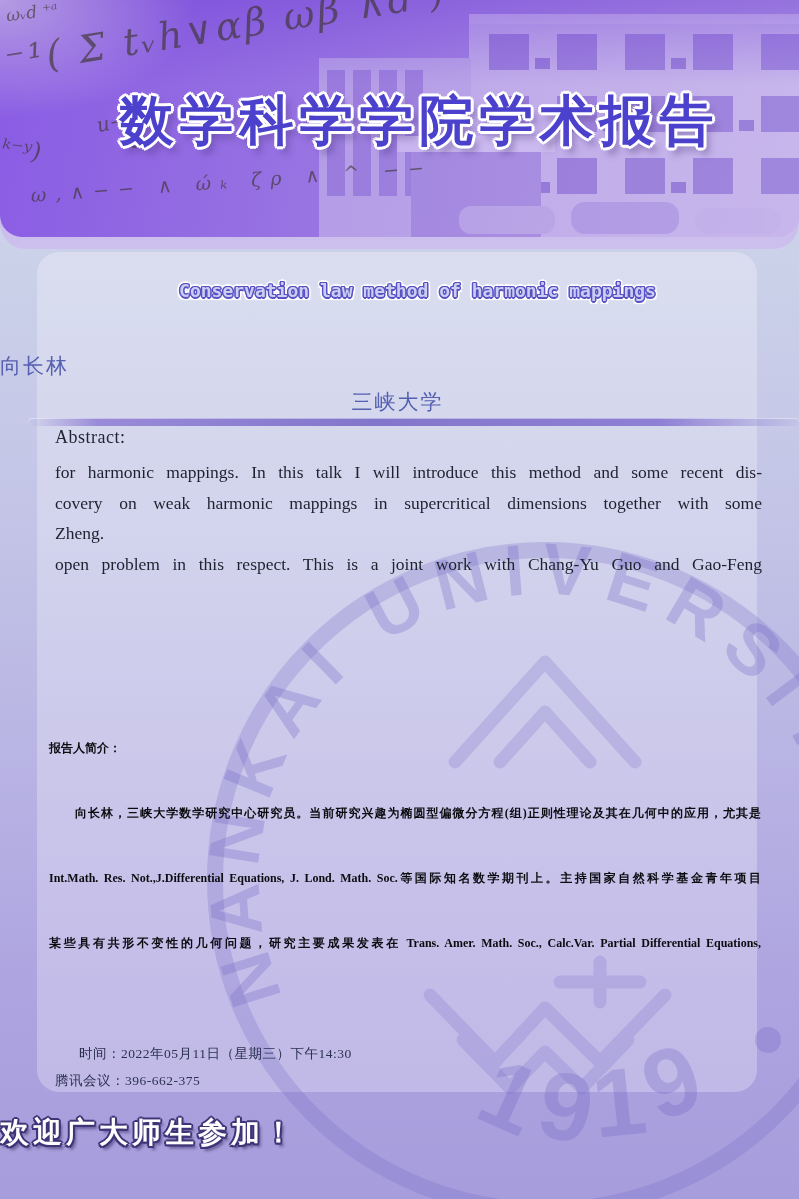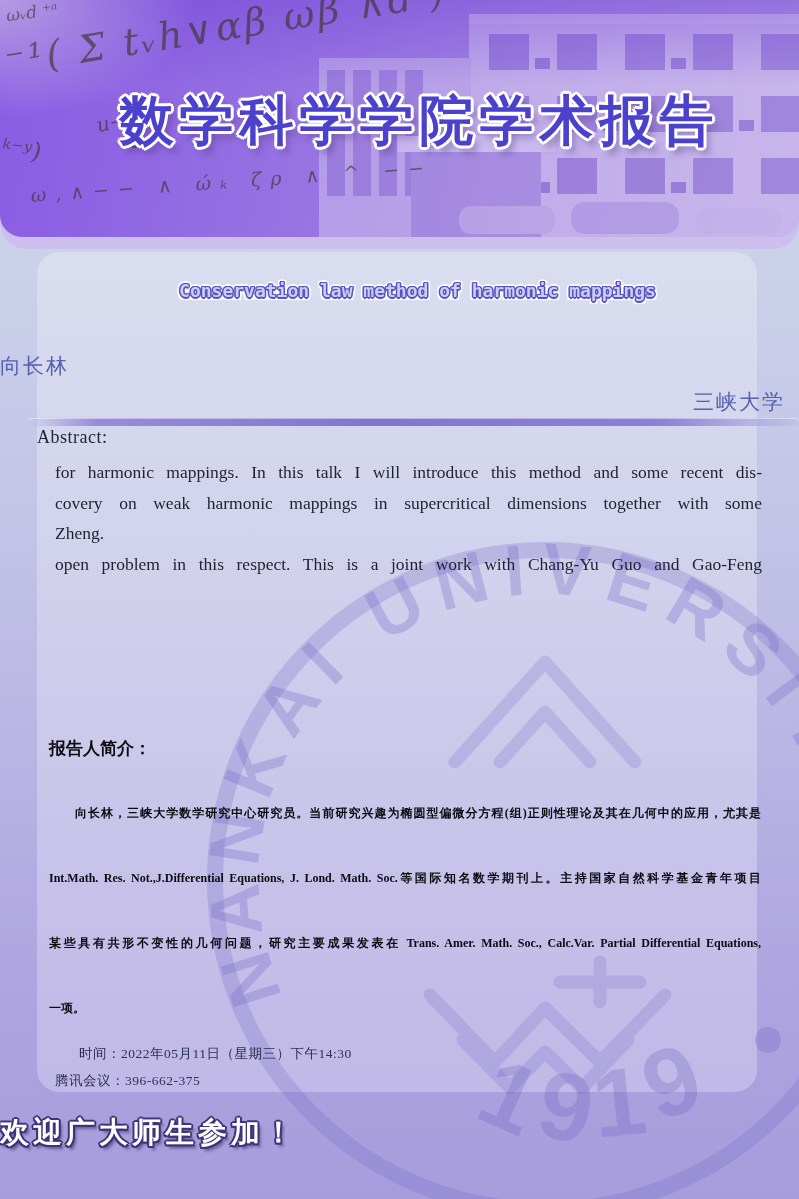--- a/index.html
+++ b/index.html
@@ -39,38 +39,38 @@
 
   
   .talk-title{position:absolute;left:0;right:0;top:279px;text-align:center;
     font:700 18px/1.3 "DejaVu Sans Mono",monospace;color:#c9cff2;
     text-shadow:-1.5px 0 0 #5b50c4,1.5px 0 0 #5b50c4,0 -1.5px 0 #5b50c4,0 1.5px 0 #5b50c4,
       -1px -1px 0 #5b50c4,1px -1px 0 #5b50c4,-1px 1px 0 #5b50c4,1px 1px 0 #5b50c4,
       -3px 0 1px #fff,3px 0 1px #fff,0 -3px 1px #fff,0 3px 1px #fff,
       -2.5px -2.5px 1px #fff,2.5px -2.5px 1px #fff,-2.5px 2.5px 1px #fff,2.5px 2.5px 1px #fff;margin-left:36px;}
   .speaker{position:absolute;left:0;right:0;top:354px;
     font:400 21px/1.2 "Liberation Serif",serif;color:#5560b0;letter-spacing:2px;}
-  .affiliation{position:absolute;left:0;right:14px;top:390px;text-align:right;
+  .affiliation{position:absolute;left:0;right:4px;top:390px;text-align:center;
     font:400 21px/1.2 "Liberation Serif",serif;color:#5560b0;letter-spacing:2px;}
   .divider{position:absolute;left:28px;top:418px;width:771px;height:8px;border-radius:4px;
     background:linear-gradient(90deg,rgba(150,138,220,0) 0%,#998bd8 9%,#8276cc 45%,#8e80d4 82%,rgba(150,138,220,.08) 100%);
     box-shadow:inset 0 1px 0 rgba(255,255,255,.45);}
 
   
-  .abstract-label{position:absolute;left:37px;top:426px;
+  .abstract-label{position:absolute;left:55px;top:426px;
     font:400 18px/1.3 "Liberation Serif",serif;color:#1e2534;letter-spacing:.5px;}
   .abstract{position:absolute;left:55px;top:457px;width:707px;
     font:400 17.5px/30.6px "Liberation Serif",serif;color:#1c2330;}
   .abstract .aline{text-align:justify;text-align-last:justify;white-space:normal;}
   .abstract .aline.last{text-align-last:left;}
 
   
   .bio{position:absolute;left:49px;top:736px;width:712px;
     font-family:"Liberation Serif",serif;font-weight:700;color:#0c0c10;}
-  .bio-label{font-size:17px;line-height:25px;}
+  .bio-label{font-size:12px;line-height:25px;}
   .bio .bline{font-size:12px;line-height:25px;text-align:justify;text-align-last:justify;margin-top:40px;}
   .bio .bline.last{text-align-last:left;}
 
   
   .time-text{position:absolute;left:55px;top:1045px;
     font:400 13.5px/1.3 "Liberation Serif",serif;color:#2b3150;letter-spacing:.5px;margin-left:24px;}
   .meeting-text{position:absolute;left:55px;top:1072px;
     font:400 13.5px/1.3 "Liberation Serif",serif;color:#2b3150;letter-spacing:.5px;}
 
   
@@ -171,21 +171,20 @@
     <div class="aline">covery on weak harmonic mappings in supercritical dimensions together with some</div>
     <div class="aline last">Zheng.</div>
     <div class="aline">open problem in this respect. This is a joint work with Chang-Yu Guo and Gao-Feng</div>
   </div>
 
   <div class="bio">
     <div class="bio-label">报告人简介：</div>
     <div class="bline">　　向长林，三峡大学数学研究中心研究员。当前研究兴趣为椭圆型偏微分方程(组)正则性理论及其在几何中的应用，尤其是</div>
     <div class="bline">Int.Math. Res. Not.,J.Differential Equations, J. Lond. Math. Soc.等国际知名数学期刊上。主持国家自然科学基金青年项目</div>
     <div class="bline">某些具有共形不变性的几何问题，研究主要成果发表在 Trans. Amer. Math. Soc., Calc.Var. Partial Differential Equations,</div>
-    <div class="bline last">一项。</div>
   </div>
 
   <div class="time-text">时间：2022年05月11日（星期三）下午14:30</div>
   <div class="meeting-text">腾讯会议：396-662-375</div>
 
   <div class="welcome">欢迎广大师生参加！</div>
 
 </div>
 
 </body></html>

